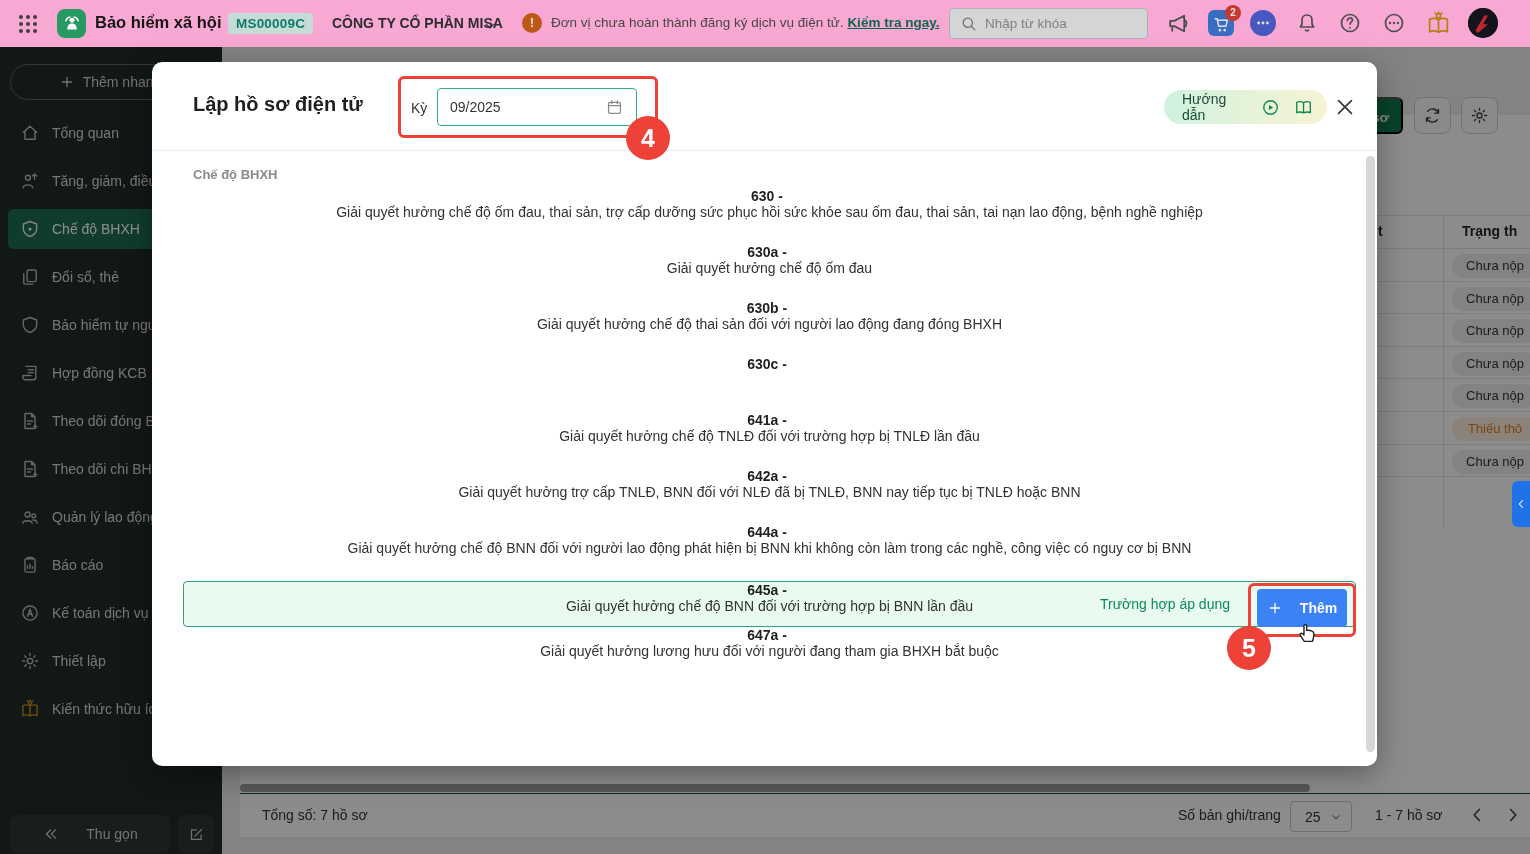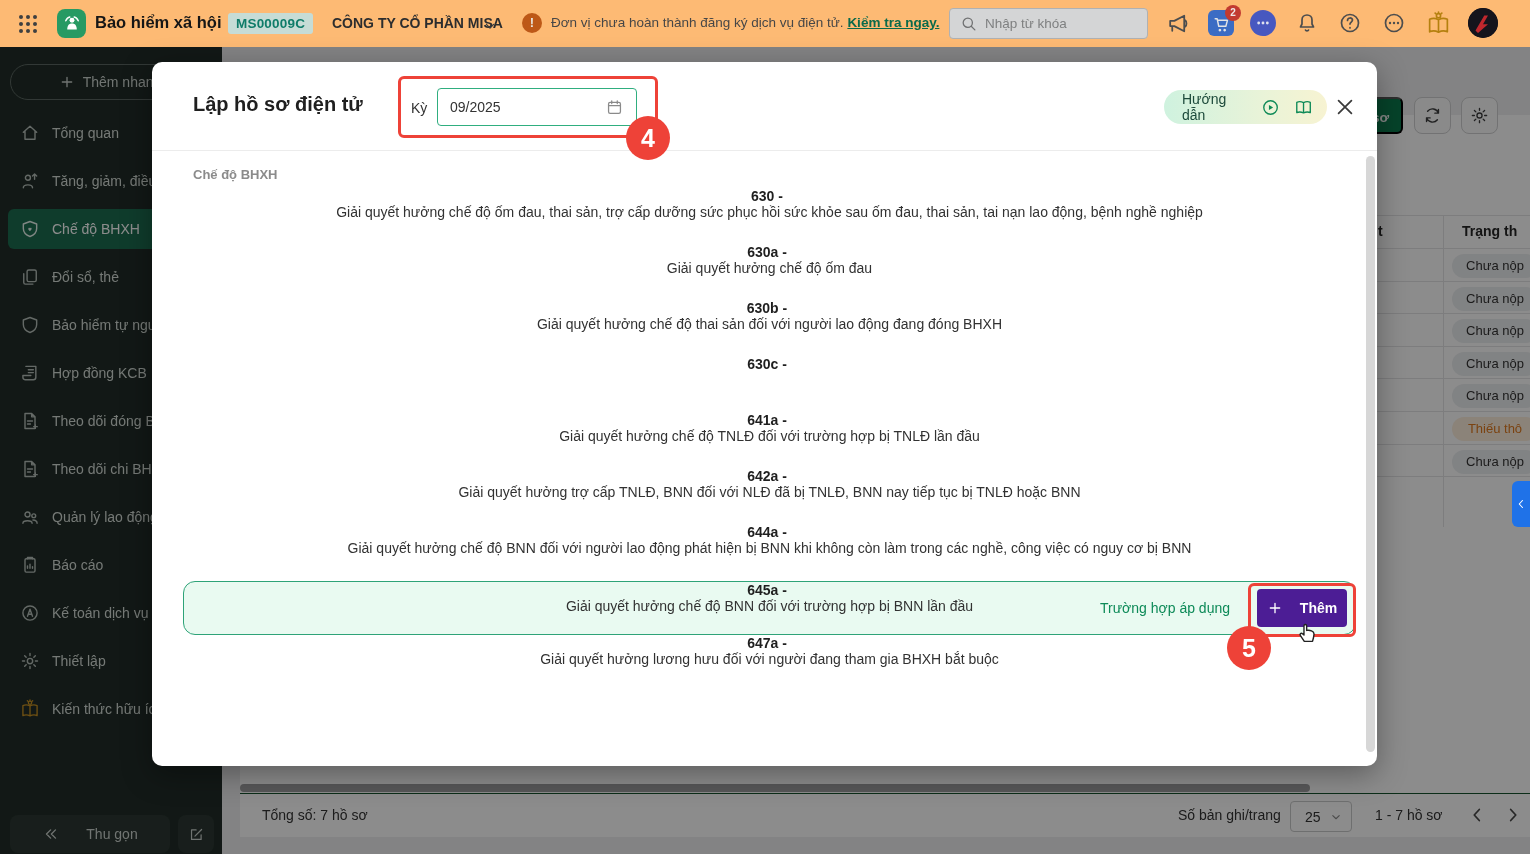--- a/index.html
+++ b/index.html
@@ -1,21 +1,21 @@
 <!DOCTYPE html>
 <html><head>
 <meta charset="utf-8">
 <style>
   * { margin:0; padding:0; box-sizing:border-box; }
   html,body { width:1530px; height:854px; overflow:hidden;
     font-family:"Liberation Sans","DejaVu Sans",sans-serif; background:#e9e9ea; position:relative; }
   svg.icon { display:inline-block; vertical-align:middle; }
 
   
-  .topbar { position:absolute; left:0; top:0; width:1530px; height:47px; background:#fdba74;
+  .topbar { position:absolute; left:0; top:0; width:1530px; height:47px; background:#f9a8d4;
     z-index:45; display:flex; align-items:center; }
   .grid-btn { position:absolute; left:16px; top:12px; width:24px; height:24px; color:#3e3f40; cursor:pointer; }
   .logo { position:absolute; left:57px; top:9px; width:29px; height:29px; border-radius:8px; background:#279a63;
     display:flex; align-items:center; justify-content:center; }
   .app-title { position:absolute; left:95px; top:13px; font-size:16.5px; font-weight:bold; color:#161616; }
   .org-badge { position:absolute; left:228px; top:13px; background:#c6dcd6; color:#0f7c69; font-weight:bold;
     font-size:13.5px; padding:3px 8px; border-radius:3px; letter-spacing:.2px; }
   .org-name { position:absolute; left:332px; top:15px; font-size:14px; font-weight:600; color:#2c2d2e; }
   .org-caret { position:absolute; left:482px; top:16px; color:#3c3d3e; }
   .warn-circle { position:absolute; left:522px; top:13px; width:20px; height:20px; border-radius:50%;
@@ -97,25 +97,25 @@
     display:flex; align-items:center; padding:0 14px 0 18px; gap:14px; cursor:pointer; }
   .guide-pill .lbl { font-size:14px; color:#1d4a3b; }
   .guide-pill .gico { color:#0e8a57; }
   .modal-close { position:absolute; left:1182px; top:34px; width:24px; height:24px; color:#3a3a3a; cursor:pointer; }
   .modal-divider { position:absolute; left:0; top:88px; width:1225px; height:1px; background:#ececec; }
   .modal-body { position:absolute; left:0; top:89px; width:1225px; height:614px; overflow:hidden; }
   .section-header { margin:16px 0 6px 41px; font-size:13px; font-weight:bold; color:#8b8b8b; }
   .proc-row { position:relative; height:56px; margin:0 21px 0 31px; display:flex; align-items:center;
     padding:0 10px; font-size:14px; color:#323232; white-space:nowrap; cursor:pointer;flex-direction:column; }
   .proc-row b { color:#1f1f1f; margin-right:5px; }
-  .proc-row.highlight { background:#e9faf1; border:1px solid #2ea378; border-radius:12px; height:54px; margin-top:1px; }
+  .proc-row.highlight { background:#e9faf1; border:1px solid #2ea378; border-radius:4px; height:46px; margin-top:1px; }
   .apply-link { position:absolute; right:125px; top:0; height:100%; display:flex; align-items:center;
     color:#0d8a58; font-weight:500; cursor:pointer; display:none; }
   .proc-row.highlight .apply-link { display:flex; }
-  .add-btn { position:absolute; right:8px; top:7px; width:90px; height:38px; background:#4c1d95; border:none;
+  .add-btn { position:absolute; right:8px; top:7px; width:90px; height:38px; background:#3b82f6; border:none;
     border-radius:4px; color:#fff; font-size:14px; font-weight:600; font-family:inherit;
     align-items:center; justify-content:center; gap:17px; cursor:pointer; display:none; }
   .proc-row.highlight .add-btn { display:flex; }
   .modal-scrollbar { position:absolute; left:1214px; top:94px; width:9px; height:596px; background:#d7d7d7;
     border-radius:5px; cursor:pointer; }
 
   
   .blue-tab { position:absolute; left:1512px; top:481px; width:18px; height:46px; background:#1f72e8;
     border-radius:6px 0 0 6px; color:#fff; z-index:60; display:flex; align-items:center; justify-content:center;
     font-size:13px; cursor:pointer; }

